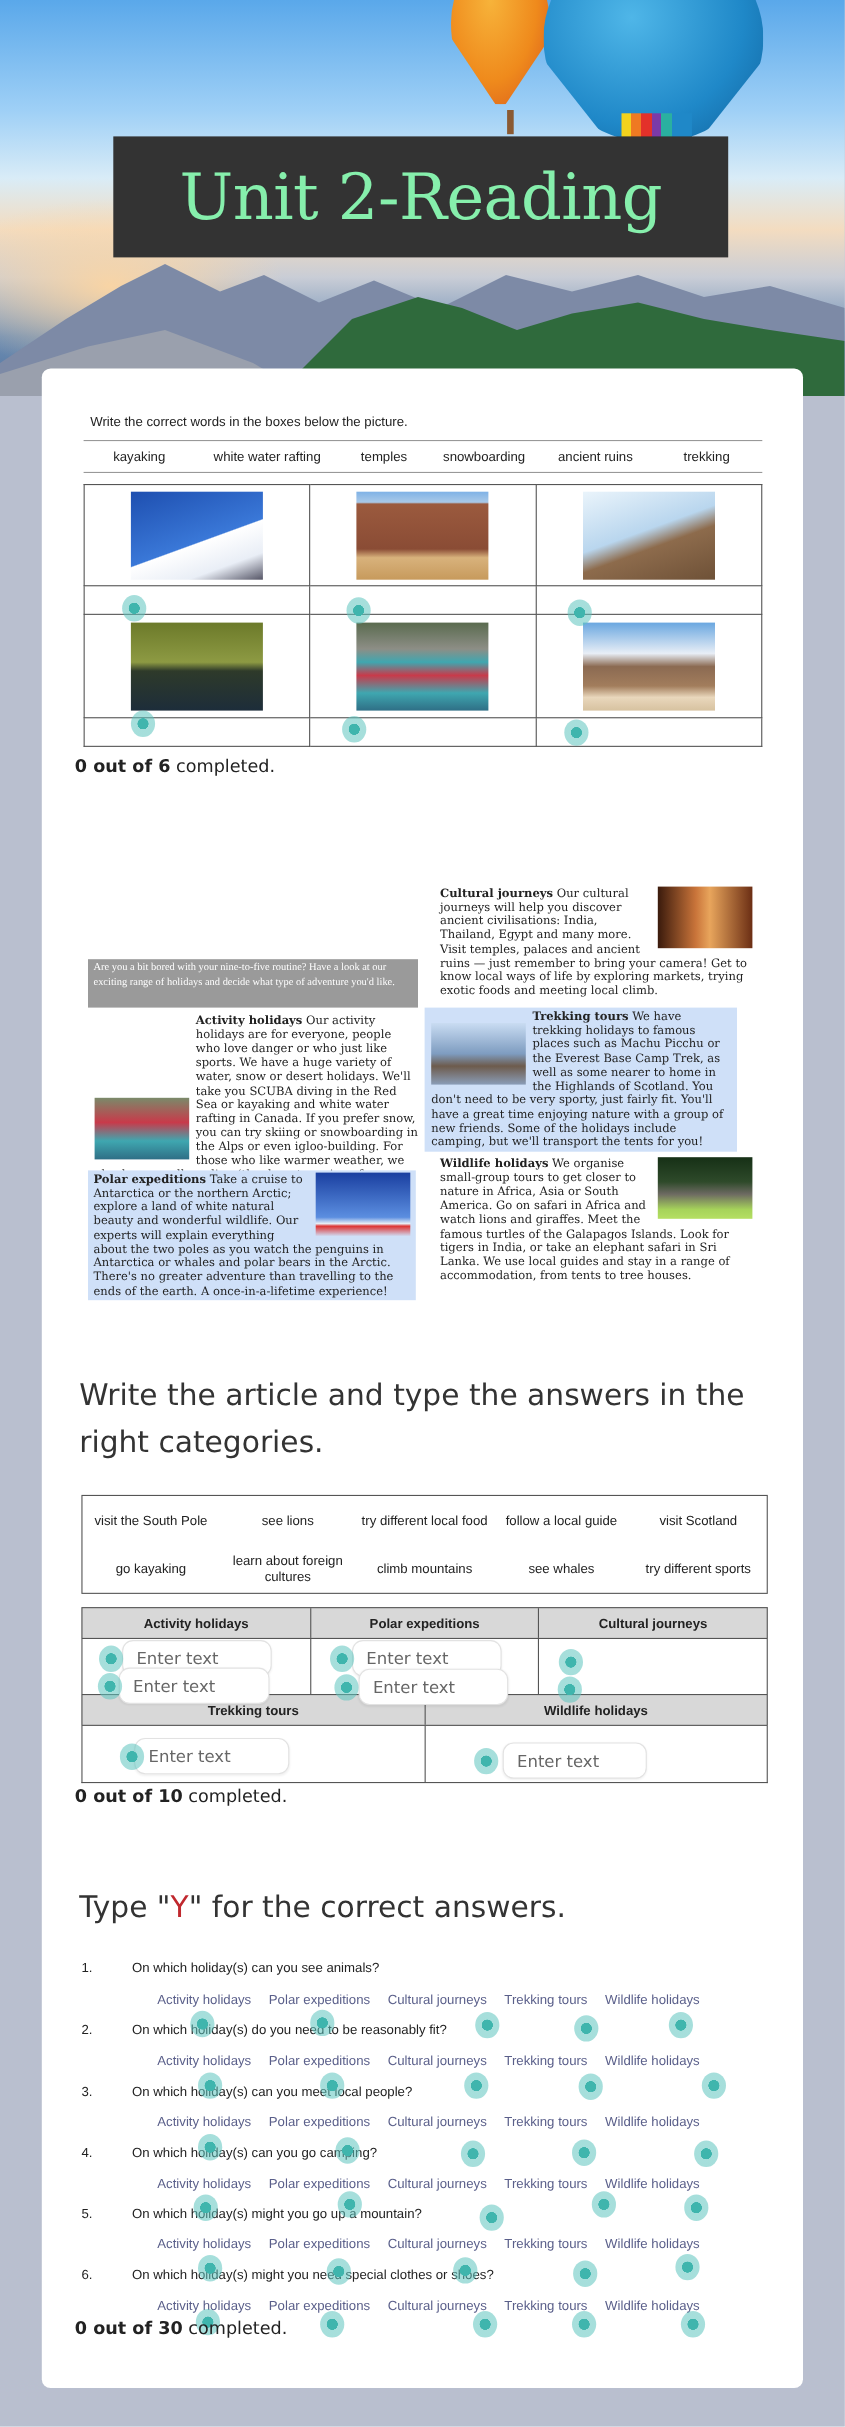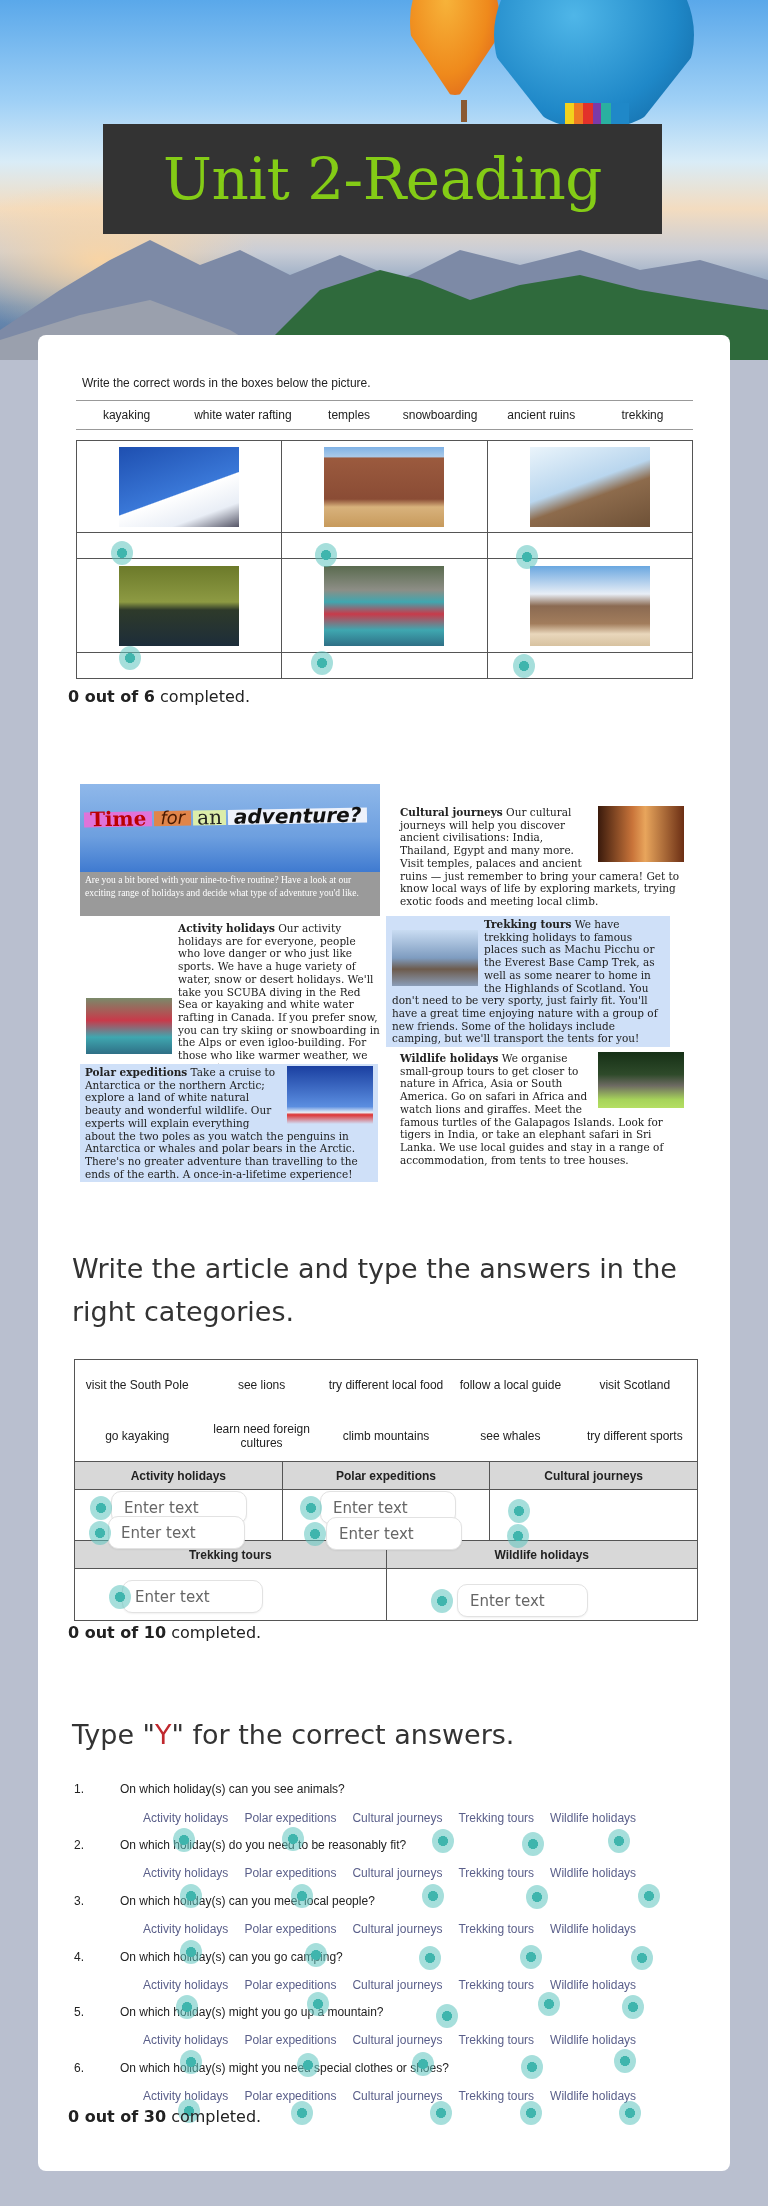--- a/index.html
+++ b/index.html
@@ -16,21 +16,21 @@
     background: radial-gradient(ellipse at 40% 30%, #f7b33a 0%, #ef8a1c 55%, #d5521b 100%);
     border-radius: 50% 50% 50% 50% / 45% 45% 55% 55%; clip-path: polygon(0 0,100% 0,100% 55%,55% 100%,45% 100%,0 55%); }
   .basket { position: absolute; left: 461px; top: 100px; width: 6px; height: 22px; background: #8a5a33; }
   .balloon-blue { position: absolute; left: 494px; top: -60px; width: 200px; height: 190px;
     background: radial-gradient(ellipse at 40% 40%, #4fb6e8 0%, #1f88c8 60%, #0f5f99 100%);
     border-radius: 50%; clip-path: polygon(0 0,100% 0,100% 60%,70% 100%,30% 100%,0 60%); }
   .balloon-stripes { position: absolute; left: 565px; top: 103px; width: 64px; height: 22px;
     background: linear-gradient(90deg,#f2d21d 0 14%,#ef7a22 14% 28%,#e3312a 28% 44%,#7b3aa8 44% 56%,#2ab0a0 56% 72%,#1f88c8 72% 100%); }
   .title-box { position: absolute; left: 103px; top: 124px; width: 559px; height: 110px; background: #333333;
     display: flex; align-items: center; justify-content: center; }
-  .title-box h1 { font-family: "DejaVu Serif", serif; font-weight: normal; color: #84cc16; font-size: 58px; letter-spacing: -0.5px; }
+  .title-box h1 { font-family: "DejaVu Serif", serif; font-weight: normal; color: #86efac; font-size: 58px; letter-spacing: -0.5px; }
 
   
   .card { position: absolute; left: 38px; top: 335px; width: 692px; height: 1836px; background: #fff; border-radius: 8px; }
 
   
   .instr { position: absolute; left: 82px; top: 376px; font-size: 12px; color: #222; }
   .wordbank { position: absolute; left: 76px; top: 400px; width: 617px; height: 30px; border-top: 1px solid #999; border-bottom: 1px solid #999;
     display: flex; align-items: center; font-size: 12px; }
   .wordbank span { flex: 1; text-align: center; }
   .pic-table { position: absolute; left: 76px; top: 440px; width: 617px; border-collapse: collapse; }
@@ -66,21 +66,21 @@
   .thumb.left { float: left; margin: 0 6px 2px 0; }
   .t-raft { width: 86px; height: 56px; background: linear-gradient(180deg,#7a8a6a 0%,#c83a4a 40%,#3fa7b0 70%,#2f6f86 100%); }
   .t-polar { width: 86px; height: 58px; background: linear-gradient(180deg,#1a3fa0 0%,#5b8ee0 70%,#e8eef6 80%,#d33 84%,#cfe0f8 100%); }
   .t-petra { width: 86px; height: 56px; background: linear-gradient(90deg,#3a1a0c 0%,#c9743a 40%,#e8a55c 55%,#6b2e14 100%); }
   .t-trek { width: 86px; height: 56px; background: linear-gradient(180deg,#c9dcf2 0%,#7e9cc0 50%,#6d5b4c 70%,#8a9db8 100%); }
   .t-eleph { width: 86px; height: 56px; background: linear-gradient(180deg,#163016 0%,#2e4a2a 40%,#6d6a62 60%,#a6d35a 85%,#b5df63 100%); }
 
   
   .h2 { position: absolute; font-family: "DejaVu Sans", sans-serif; font-size: 27px; line-height: 43px; color: #333; font-weight: normal; }
   .h2 .red { color: #c0282e; }
-  .phrase-table { position: absolute; left: 74px; top: 1359px; width: 624px; height: 103px; border: 1px solid #555; display: grid; grid-template-columns: repeat(5, 1fr); grid-template-rows: 1fr 1fr; font-size: 12px; }
+  .phrase-table { position: absolute; left: 74px; top: 1359px; width: 624px; height: 90px; border: 1px solid #555; display: grid; grid-template-columns: repeat(5, 1fr); grid-template-rows: 1fr 1fr; font-size: 12px; }
   .phrase-table span { display: flex; align-items: center; justify-content: center; text-align: center; padding: 0 4px; }
   .cat-table { position: absolute; left: 74px; top: 1461px; width: 624px; }
   .cat-row { display: flex; border-left: 1px solid #555; border-right: 1px solid #555; }
   .cat-head { background: #d8d8d8; height: 29px; border-top: 1px solid #555; border-bottom: 1px solid #555; }
   .cat-head span { flex: 1; display: flex; align-items: center; justify-content: center; font-size: 12px; font-weight: bold; border-right: 1px solid #555; }
   .cat-head span:last-child { border-right: none; }
   .cat-body { height: 50px; position: relative; }
   .cat-body div { flex: 1; border-right: 1px solid #555; position: relative; }
   .cat-body div:last-child { border-right: none; }
   .cat-body2 { height: 52px; border-bottom: 1px solid #555; }
@@ -149,28 +149,20 @@
   </table>
 <div class="dot" style="left:111px;top:541px"></div>
 <div class="dot" style="left:315px;top:543px"></div>
 <div class="dot" style="left:516px;top:545px"></div>
 <div class="dot" style="left:119px;top:646px"></div>
 <div class="dot" style="left:311px;top:651px"></div>
 <div class="dot" style="left:513px;top:654px"></div>
 <div class="progress" style="left:68px;top:687px"><b>0 out of 6</b><span> completed.</span></div>
 
 <div class="article">
-  <div class="banner">
-    <div class="words">
-      <span class="w1">Time</span>
-      <span class="w2">for</span>
-      <span class="w3">an</span>
-      <span class="w4">adventure?</span>
-    </div>
-  </div>
   <div class="banner-sub">Are you a bit bored with your nine-to-five routine? Have a look at our exciting range of holidays and decide what type of adventure you'd like.</div>
 
   <div class="art-block" style="left:6px;top:138px;width:294px">
     <span class="thumb left t-raft" style="margin-top:76px"></span>
     <b>Activity holidays</b><span> Our activity holidays are for everyone, people who love danger or who just like sports. We have a huge variety of water, snow or desert holidays. We'll take you SCUBA diving in the Red Sea or kayaking and white water rafting in Canada. If you prefer snow, you can try skiing or snowboarding in the Alps or even igloo-building. For those who like warmer weather, we also have sandboarding (the desert version of skateboarding) or camel safaris.</span>
   </div>
   <div class="art-block blue-bg" style="left:0;top:280px;width:298px;padding:2px 5px">
     <span class="thumb t-polar"></span>
     <b>Polar expeditions</b><span> Take a cruise to Antarctica or the northern Arctic; explore a land of white natural beauty and wonderful wildlife. Our experts will explain everything about the two poles as you watch the penguins in Antarctica or whales and polar bears in the Arctic. There's no greater adventure than travelling to the ends of the earth. A once-in-a-lifetime experience!</span>
   </div>
@@ -190,21 +182,21 @@
 </div>
 
 <h2 class="h2" style="left:72px;top:1247px;width:640px">Write the article and type the answers in the right categories.</h2>
 <div class="phrase-table">
   <span>visit the South Pole</span>
   <span>see lions</span>
   <span>try different local food</span>
   <span>follow a local guide</span>
   <span>visit Scotland</span>
   <span>go kayaking</span>
-  <span>learn need foreign cultures</span>
+  <span>learn about foreign cultures</span>
   <span>climb mountains</span>
   <span>see whales</span>
   <span>try different sports</span>
 </div>
 
 <div class="cat-table">
   <div class="cat-row cat-head">
     <span>Activity holidays</span>
     <span>Polar expeditions</span>
     <span>Cultural journeys</span>

